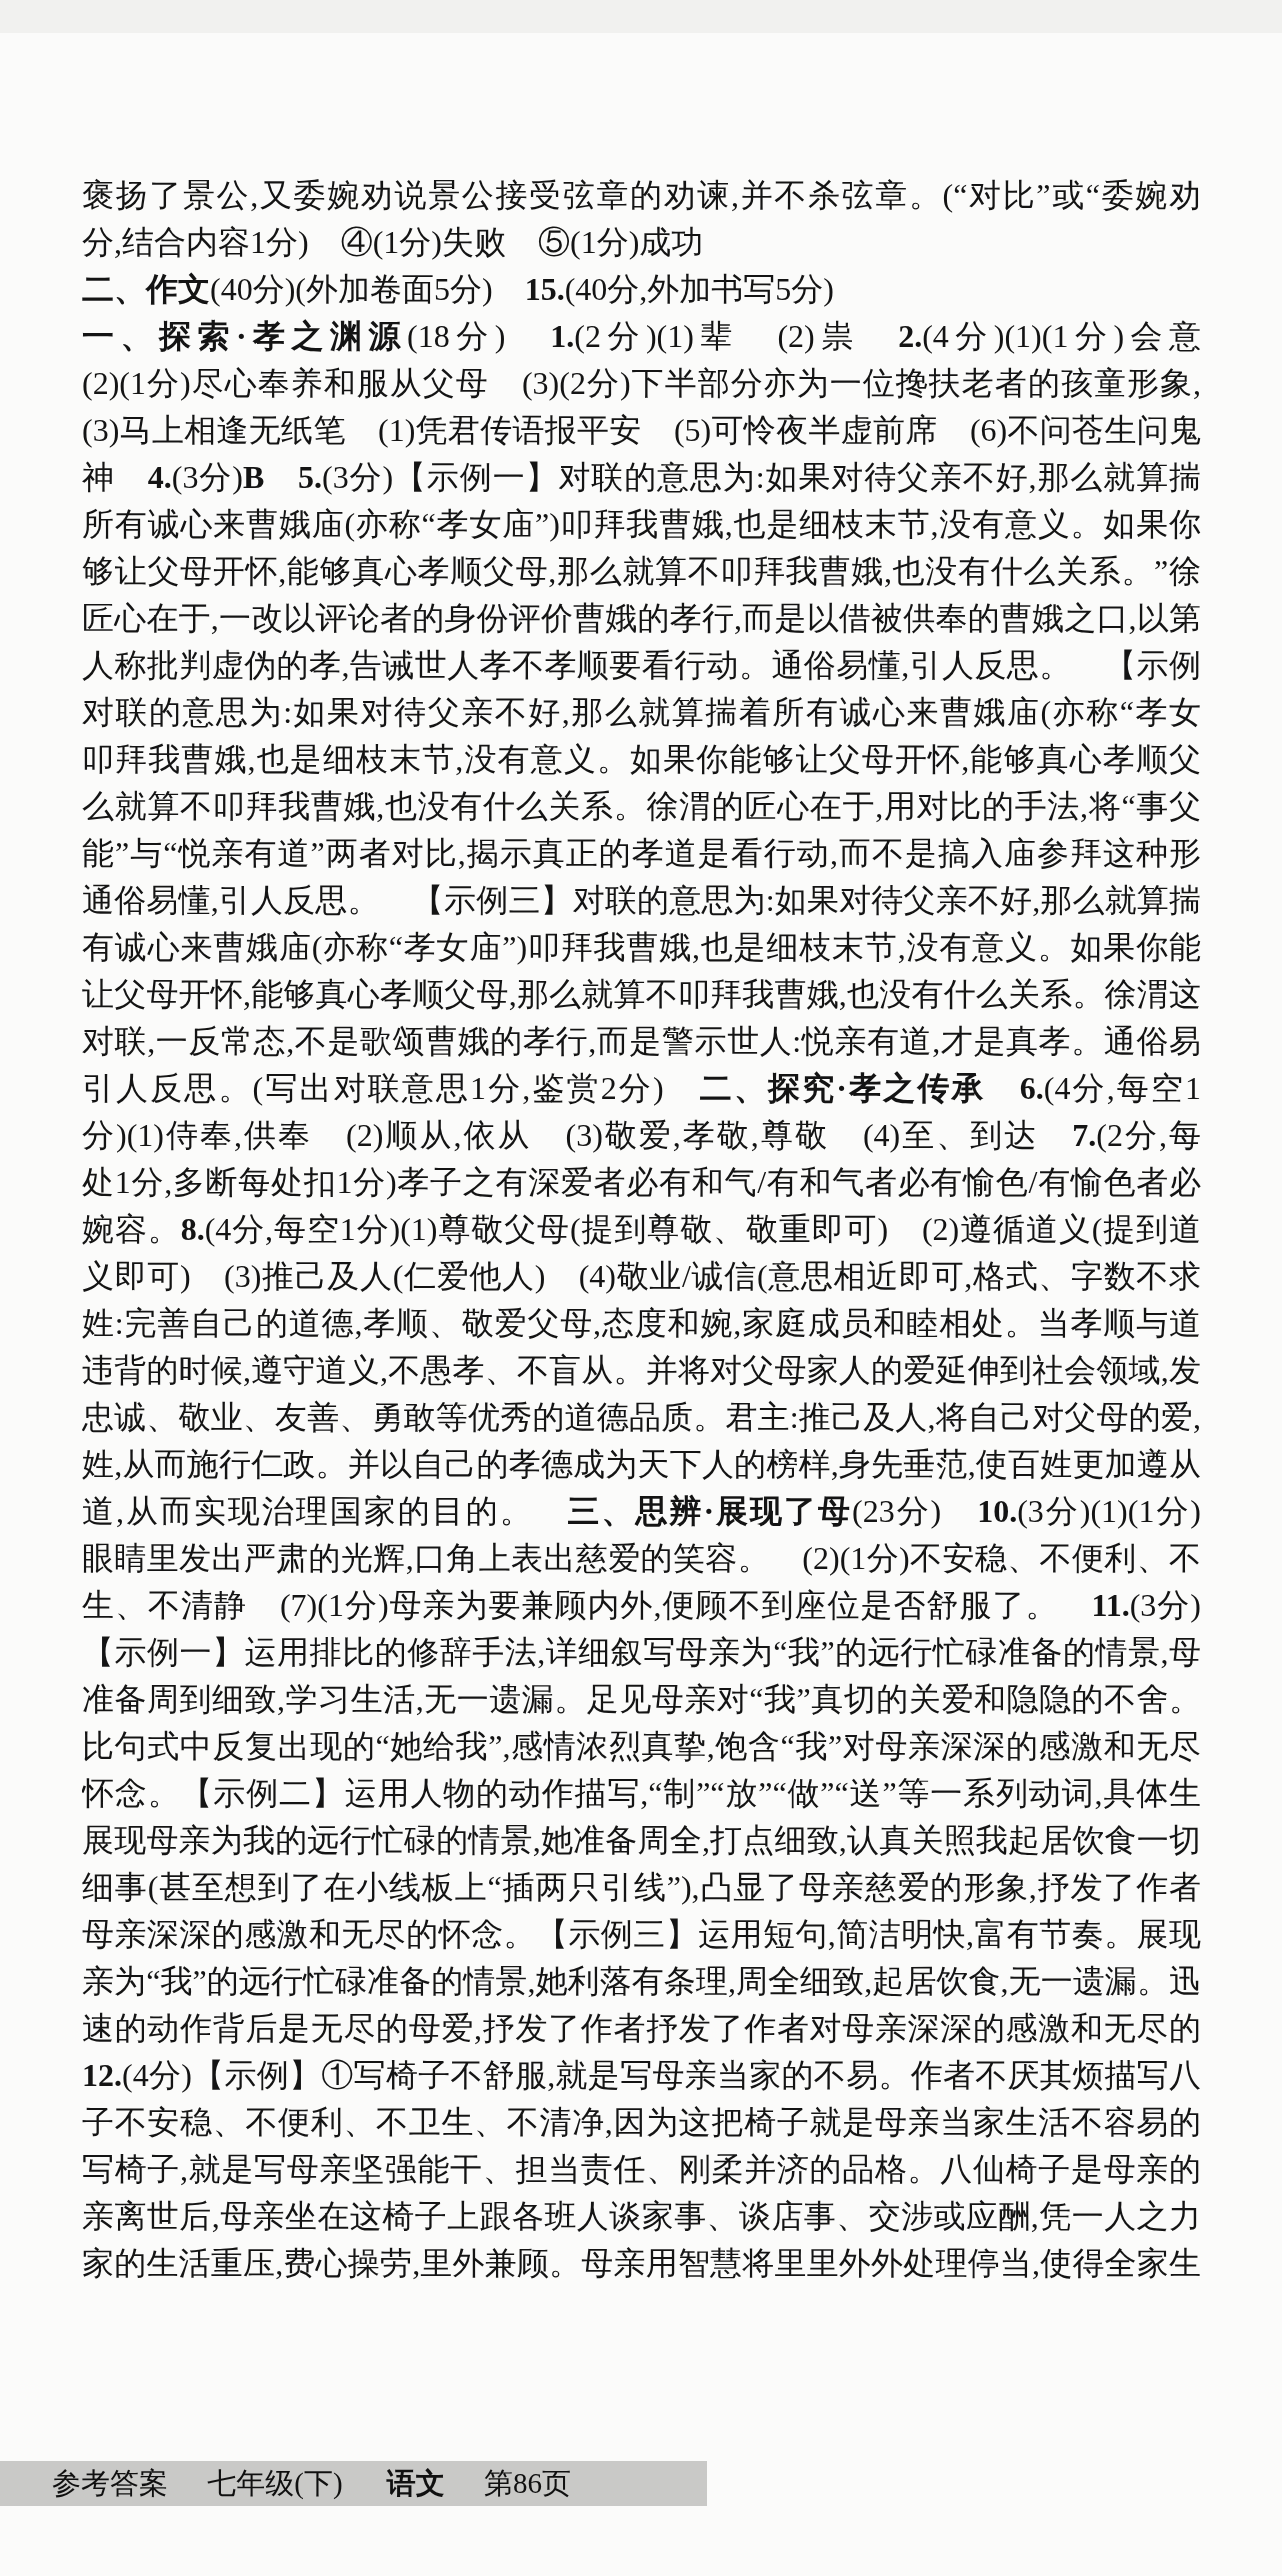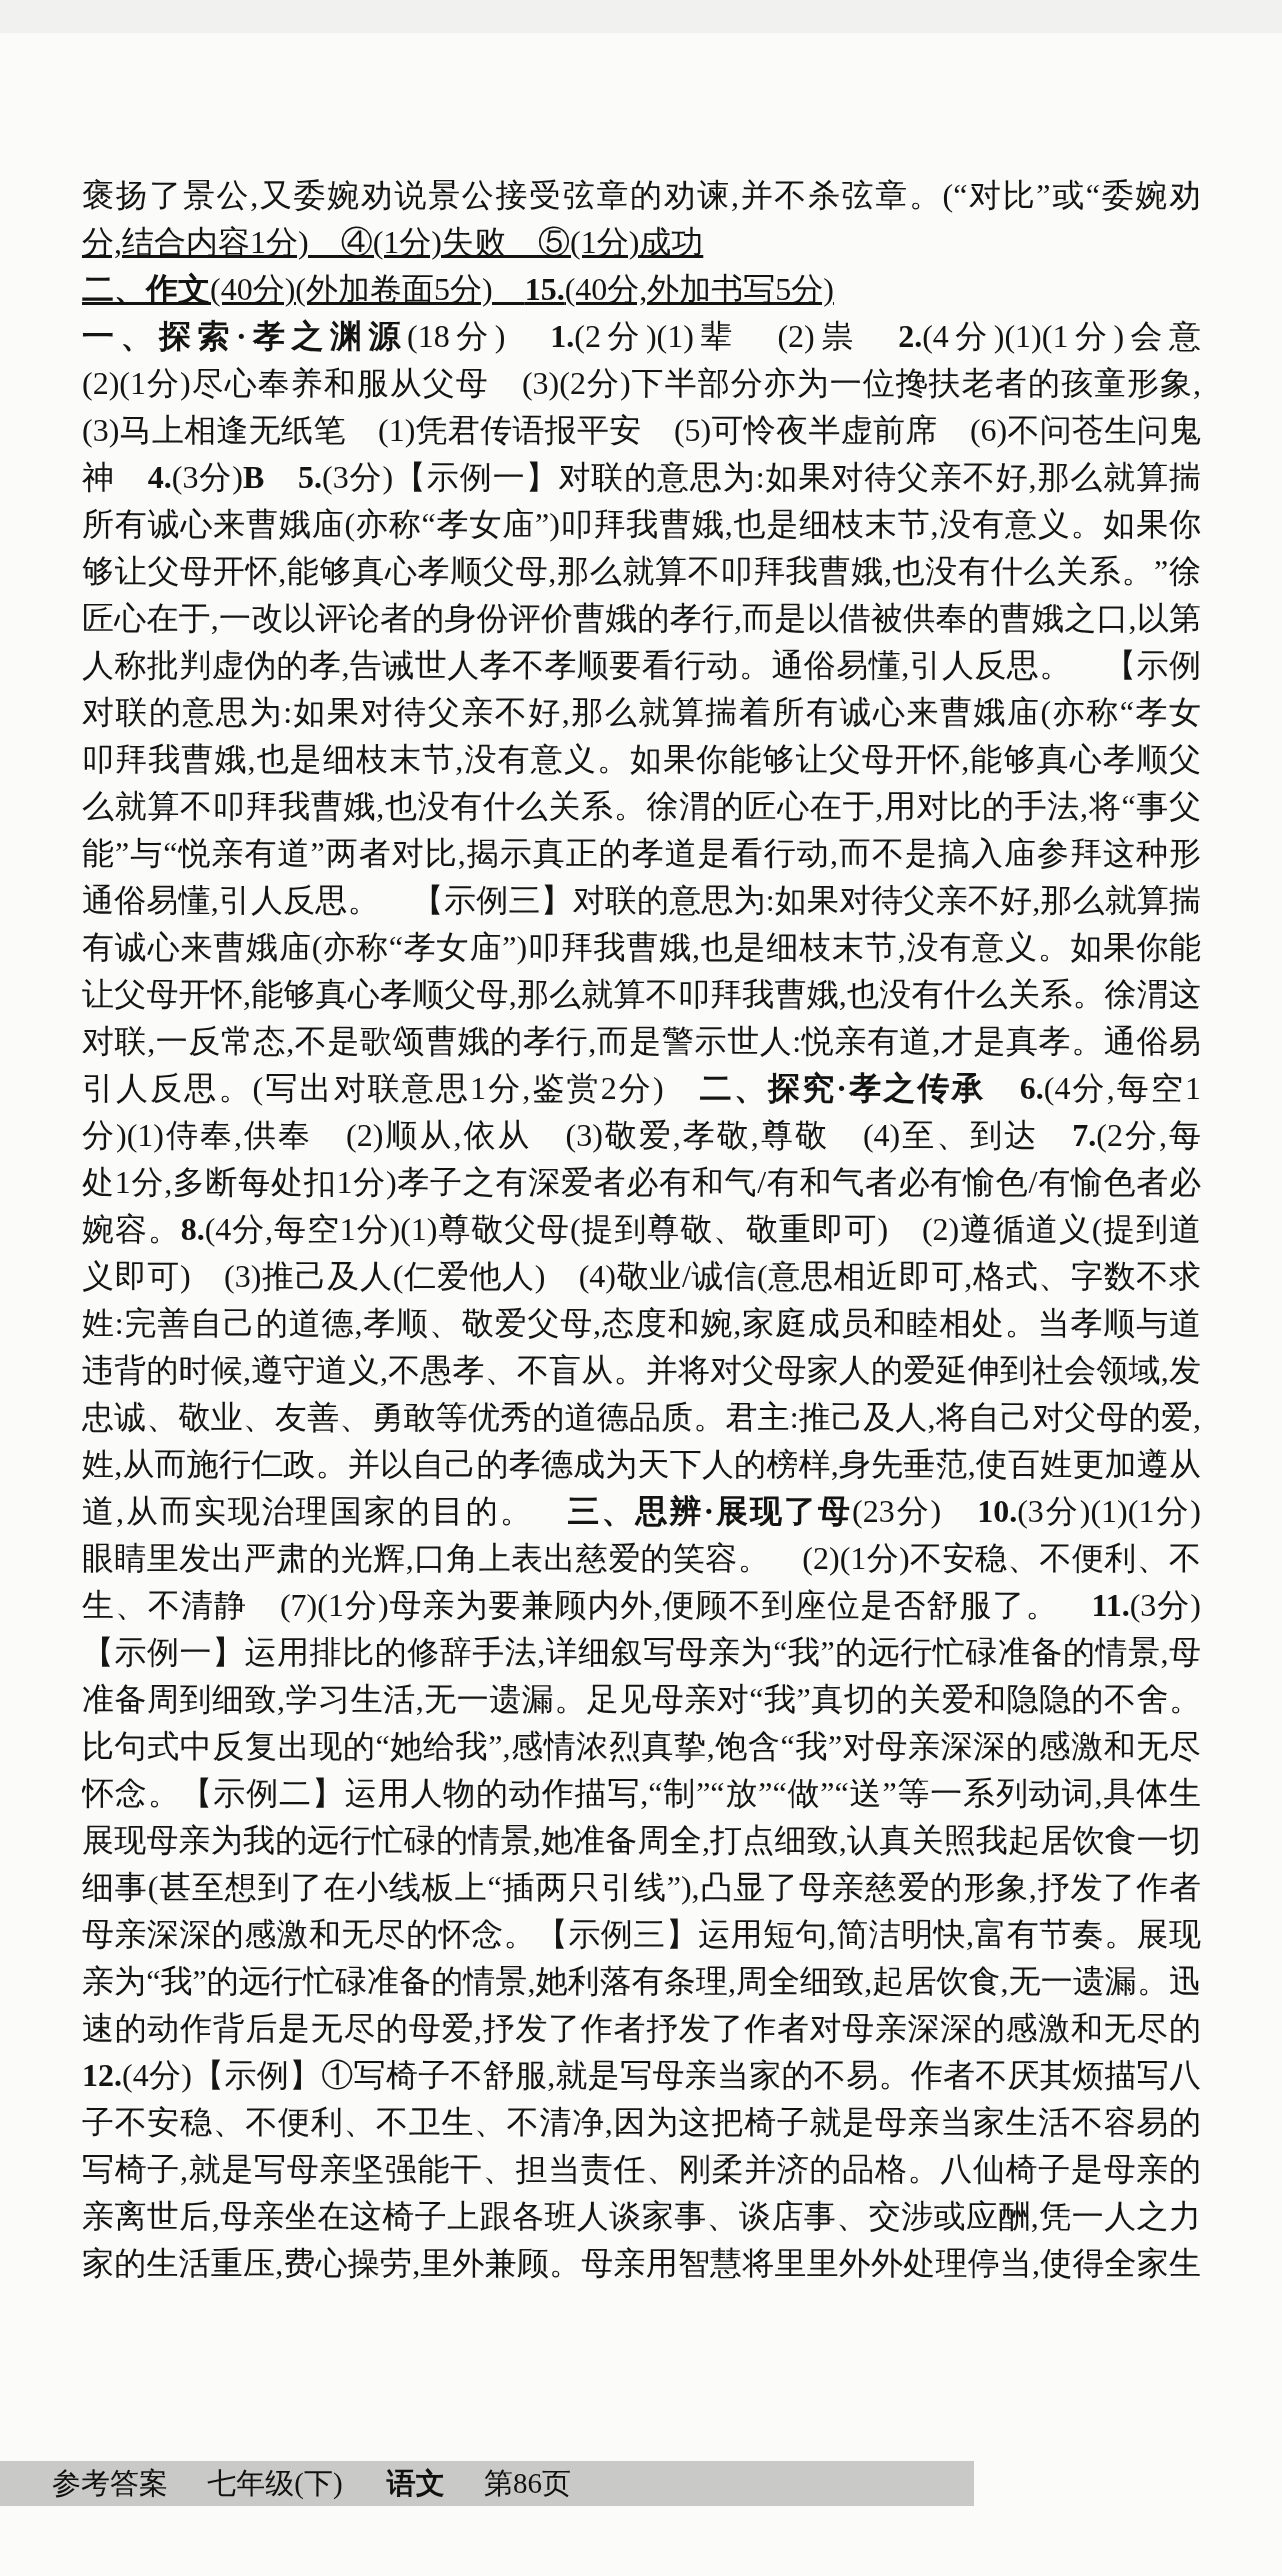--- a/index.html
+++ b/index.html
@@ -9,30 +9,30 @@
     font-family:"Liberation Serif","DejaVu Serif",serif;
     color:#141414;
   }
   .scan-band { position:absolute; top:0; left:0; width:1283px; height:33px; background:#f1f1ef; }
   .text-block { position:absolute; left:82px; top:172px; width:1119px; }
   .line {
     height:47px; line-height:47px; font-size:32px;
     text-align:justify; text-align-last:justify;
     overflow:hidden; white-space:normal;
   }
-  .line.end-left { text-align-last:auto;text-decoration:underline; }
+  .line.end-left { text-align-last:auto; }
   .line .bold { font-weight:700; }
   .line.title-line {
     height:68px; line-height:68px; font-size:38px; font-weight:700;
     text-align:center; text-align-last:center;
     font-family:"Liberation Sans","DejaVu Sans",sans-serif;
     padding-right:82px; letter-spacing:1px;
   }
   .footer-bar {
-    position:absolute; left:0; top:2461px; width:974px; height:45px;
+    position:absolute; left:0; top:2461px; width:707px; height:45px;
     background:#c9c9c7; box-sizing:border-box; padding-left:52px;
     font-size:29px; line-height:45px; white-space:nowrap; color:#101010;
   }
   .footer-bar span { display:inline-block; }
   .f-answers { margin-right:32px; }
   .f-grade   { margin-right:37px; }
   .f-subject { margin-right:32px; font-weight:700; }
 </style>
 </head>
 <body>

